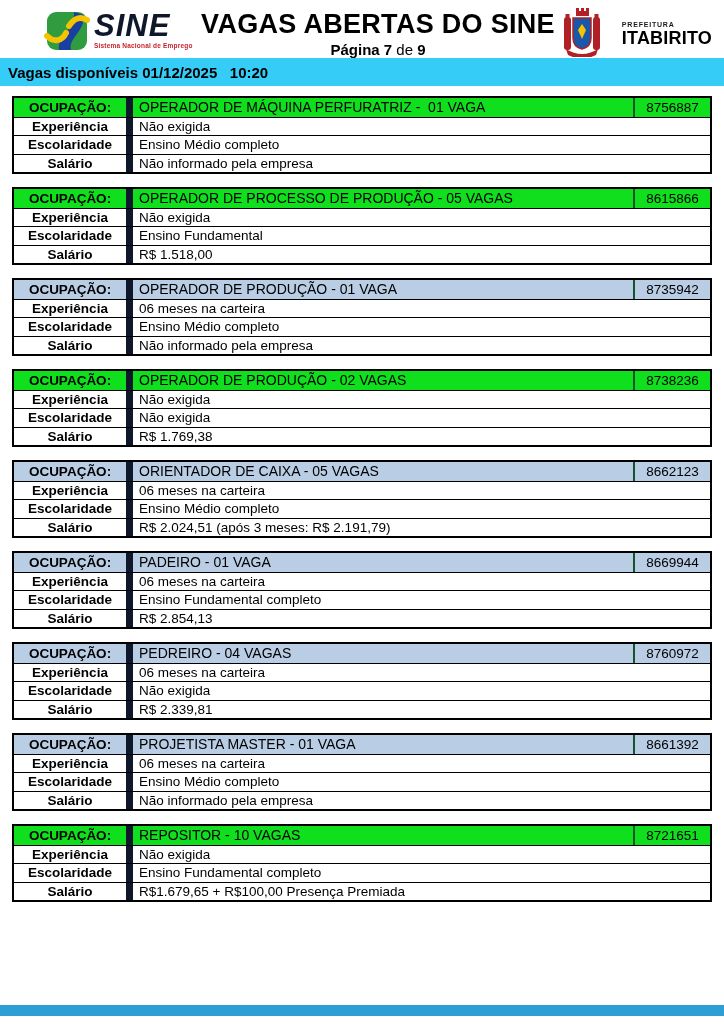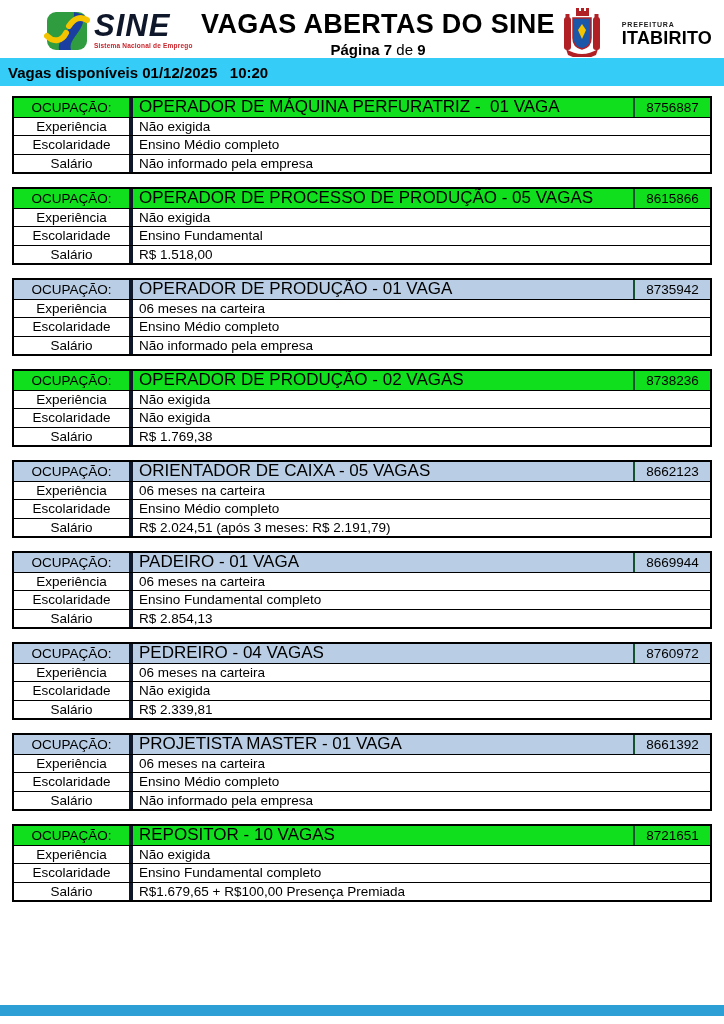--- a/index.html
+++ b/index.html
@@ -59,28 +59,28 @@
   .card { border: 2px solid #000; background: #fff; }
   .row {
     display: grid;
     grid-template-columns: 119px 1fr;
     height: 18.5px;
   }
   .row + .row { border-top: 1px solid #000; }
   .header-row { grid-template-columns: 119px 1fr 77px; }
   .cell { display: flex; align-items: center; overflow: hidden; }
   .label {
-    font-weight: normal; font-size: 13.5px;
+    font-weight: bold; font-size: 13.5px;
     justify-content: center;
-    border-right: 4px solid #0f172a;
+    border-right: 7px solid #0f172a;
     text-align: center;
   }
   .value { font-size: 13.5px; padding-left: 6px; white-space: pre; }
   .header-row .cell { background: var(--hdr, #ccc); }
-  .occ-title { font-size: 17px; }
+  .occ-title { font-size: 14px; }
   .job-id {
     border-left: 2px solid #14532d;
     justify-content: center;
     font-size: 13.5px;
   }
 
   
   .footer-bar {
     position: absolute; left: 0; right: 0; bottom: 8px; height: 11px;
   }

